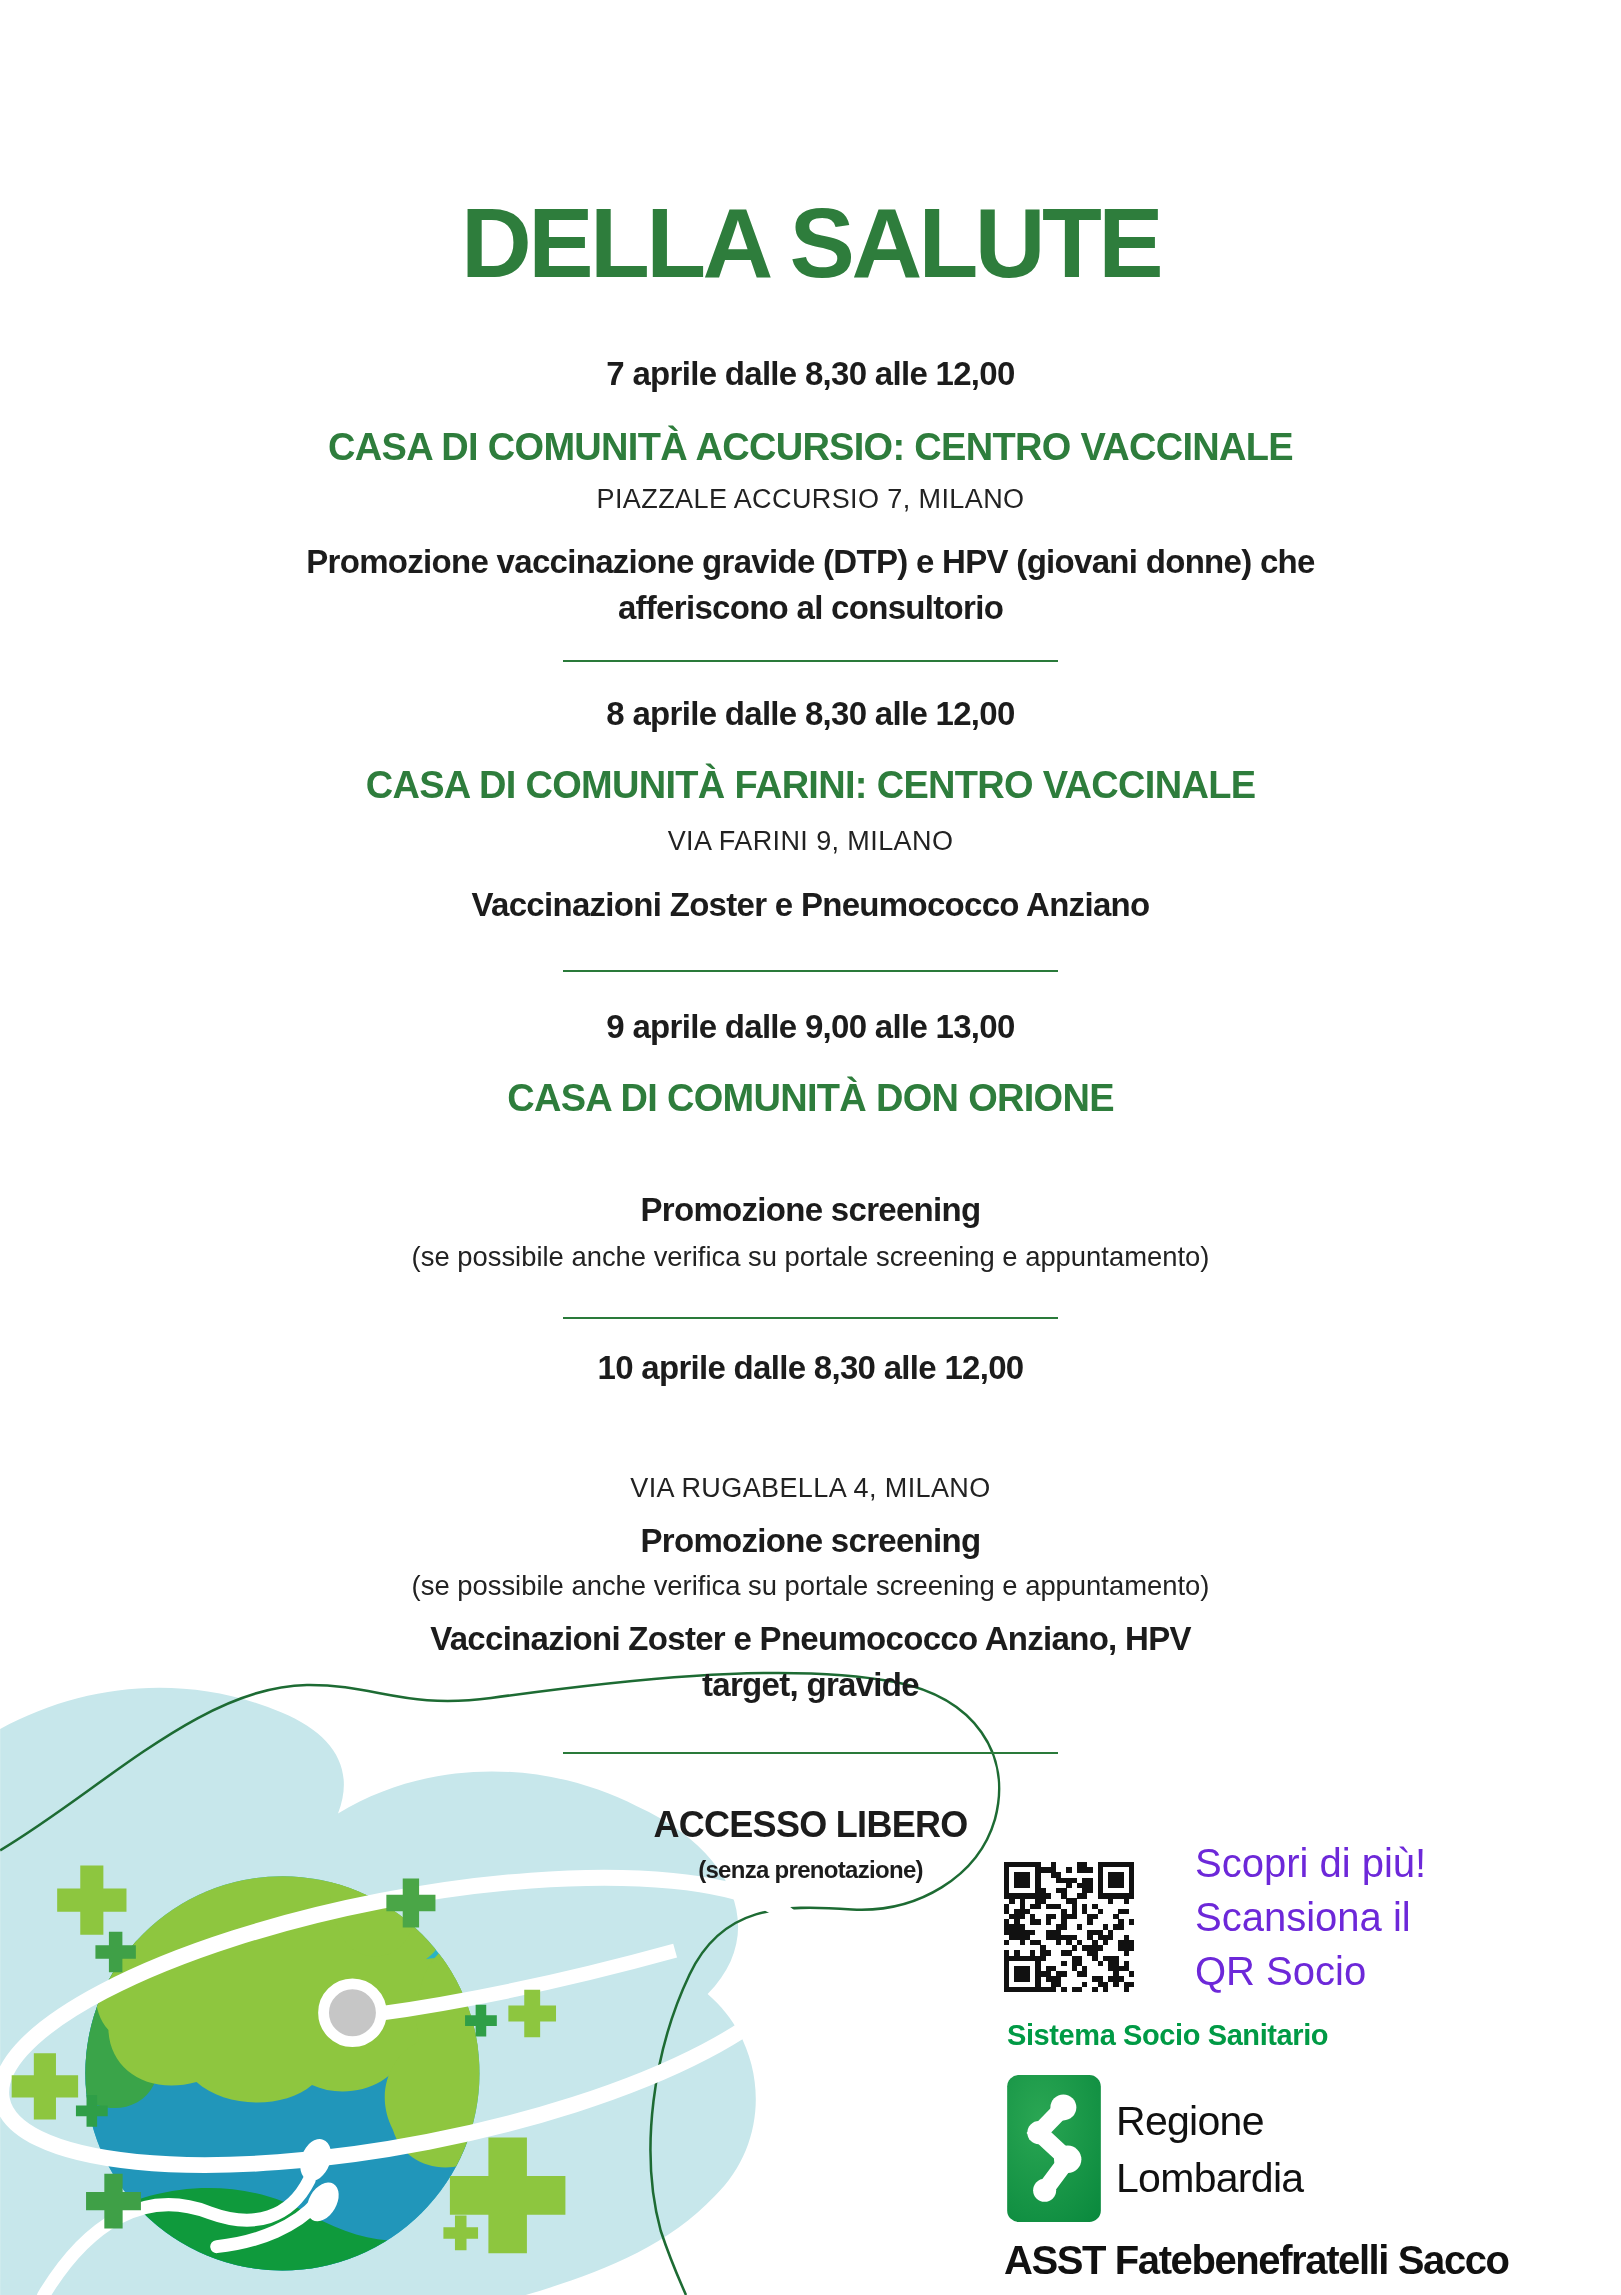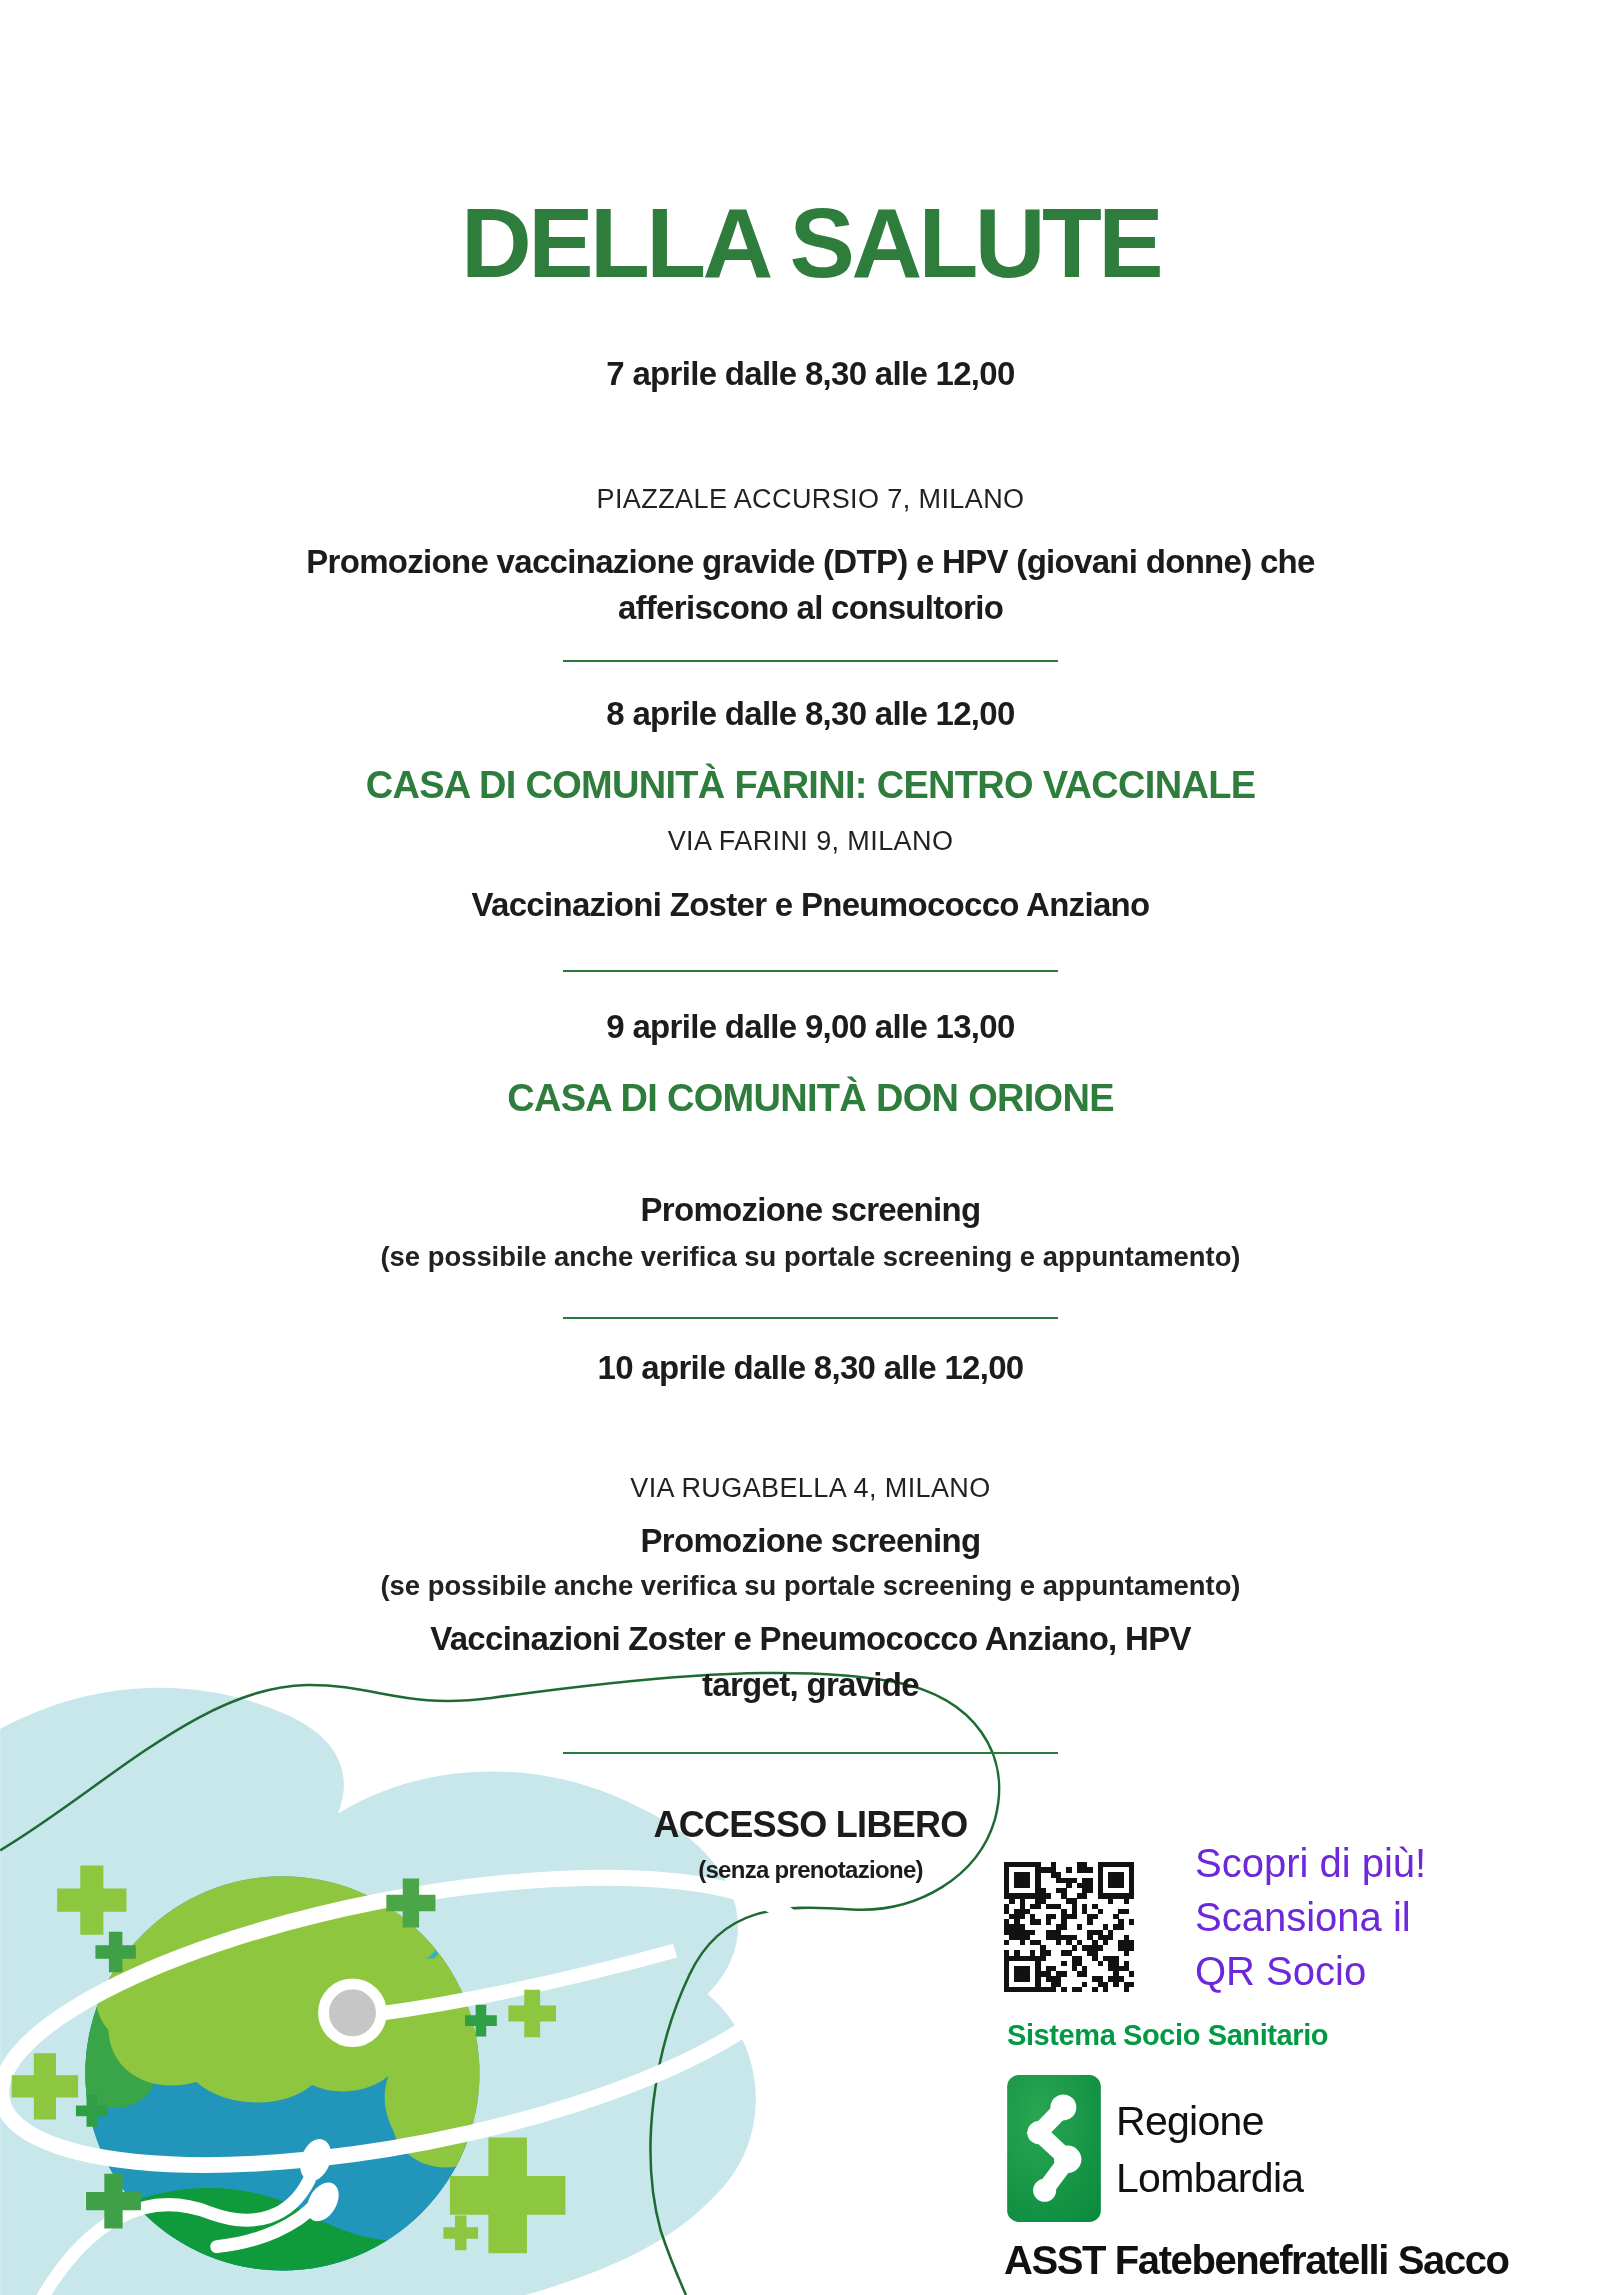--- a/index.html
+++ b/index.html
@@ -17,21 +17,21 @@
     font-weight:bold;
     font-size:98px;
     letter-spacing:-3.6px;
     color:#2e7d3c;
     line-height:1;
   }
   .date-line{font-weight:bold;font-size:33px;letter-spacing:-0.7px;}
   .venue-line{font-weight:bold;font-size:38px;letter-spacing:-0.7px;color:#2e7d3c;}
   .addr-line{font-weight:normal;font-size:27px;letter-spacing:0.4px;color:#222;}
   .desc-line{font-weight:bold;font-size:33px;letter-spacing:-0.7px;line-height:1.38;}
-  .note-line{font-weight:bold;font-size:27.4px;color:#222;}
+  .note-line{font-weight:normal;font-size:27.4px;color:#222;}
   .divider{
     position:absolute;
     left:563px;width:495px;height:2.2px;
     background:#2a7a3a;
   }
   .wrap-narrow{margin:0 auto;max-width:1126px;}
   .wrap-extra{margin:0 auto;max-width:780px;}
   .access-headline{font-weight:bold;font-size:36px;letter-spacing:-0.7px;}
   .access-subline{font-weight:bold;font-size:24px;letter-spacing:-0.7px;}
   .qr-box{position:absolute;left:1004px;top:1862px;width:130px;height:130px;}
@@ -156,20 +156,21 @@
           <path d="M630 3069 h16 v16 h16 v16 h-16 v16 h-16 v-16 h-16 v-16 h16 z" fill="#8dc63f"></path>
         </g>
     </svg>
   </div>
 
   <div class="layer content-layer">
 
     <div class="abs title" style="top:194px" data-bind="title.line2">DELLA SALUTE</div>
 
     <div class="abs date-line" style="top:355px" data-bind="sections.0.date">7 aprile dalle 8,30 alle 12,00</div>
+    <div class="abs venue-line" style="top:426px" data-bind="sections.0.name">CASA DI COMUNITÀ ACCURSIO: CENTRO VACCINALE</div>
     <div class="abs addr-line" style="top:484px" data-bind="sections.0.address">PIAZZALE ACCURSIO 7, MILANO</div>
     <div class="abs desc-line" style="top:539px">
       <div class="wrap-narrow" data-bind="sections.0.description">Promozione vaccinazione gravide (DTP) e HPV (giovani donne) che afferiscono al consultorio</div>
     </div>
     <div class="divider" style="top:660px"></div>
 
     <div class="abs date-line" style="top:695px" data-bind="sections.1.date">8 aprile dalle 8,30 alle 12,00</div>
     <div class="abs venue-line" style="top:764px" data-bind="sections.1.name">CASA DI COMUNITÀ FARINI: CENTRO VACCINALE</div>
     <div class="abs addr-line" style="top:826px" data-bind="sections.1.address">VIA FARINI 9, MILANO</div>
     <div class="abs desc-line" style="top:882px" data-bind="sections.1.description">Vaccinazioni Zoster e Pneumococco Anziano</div>

